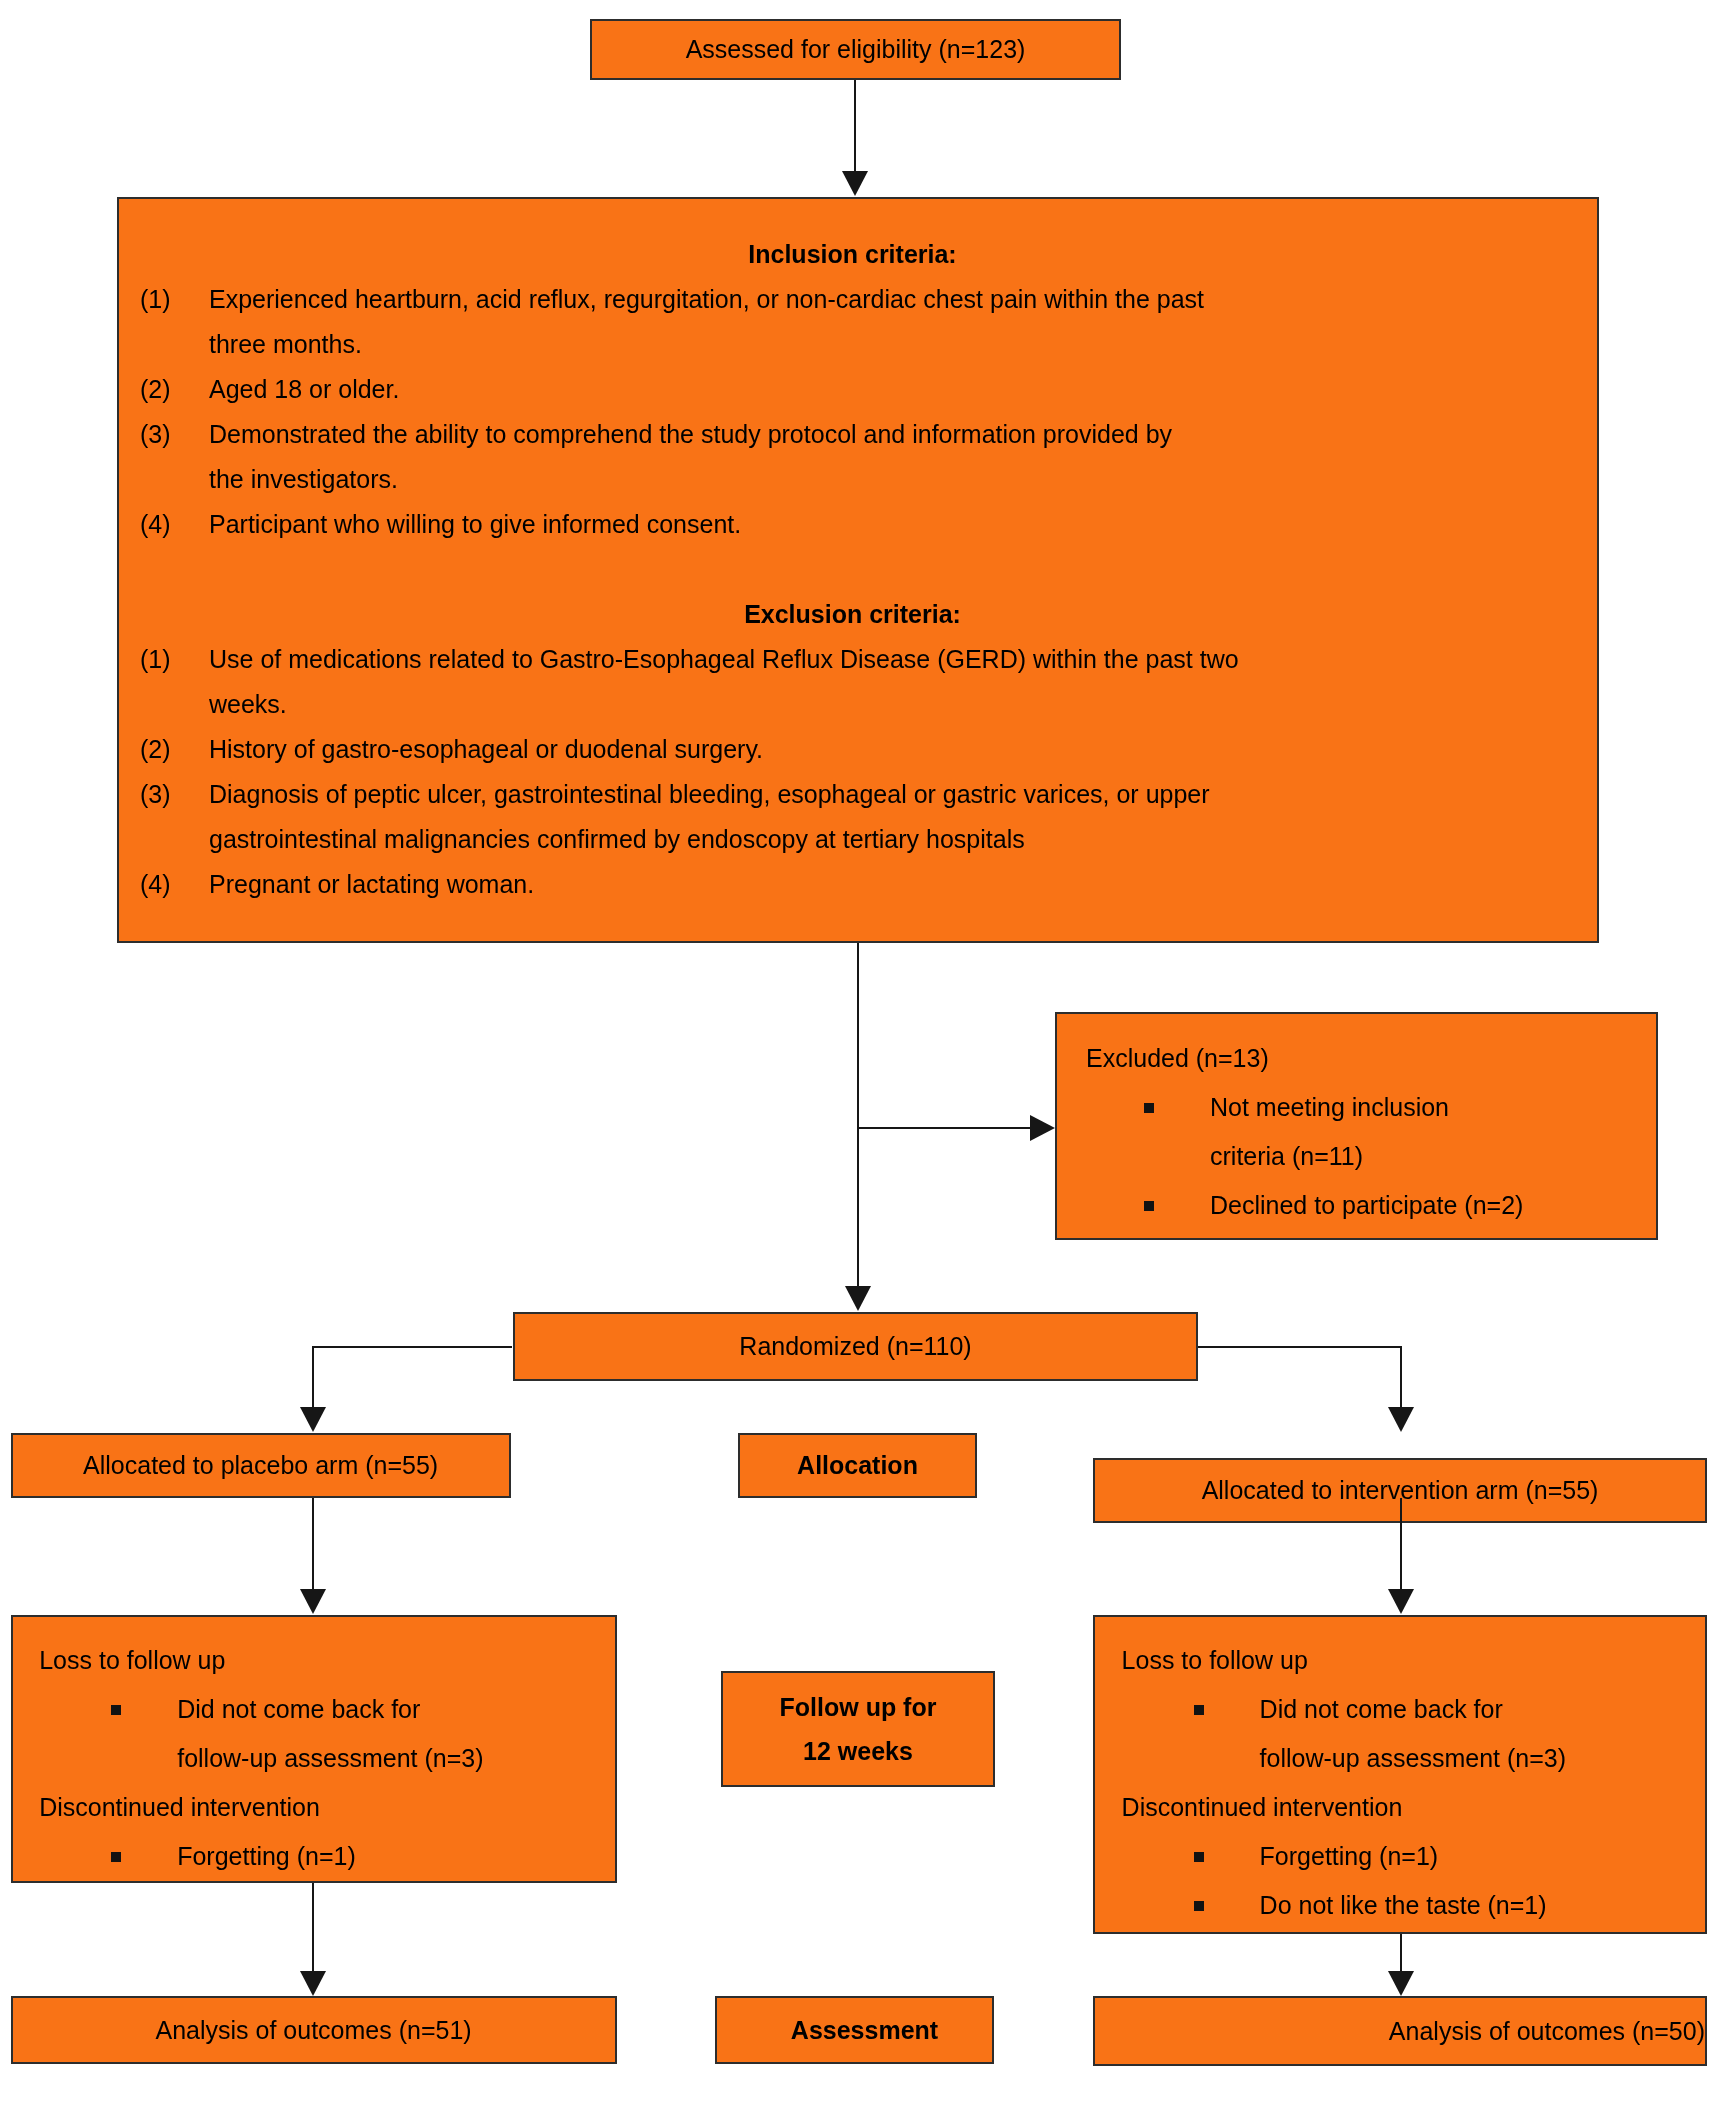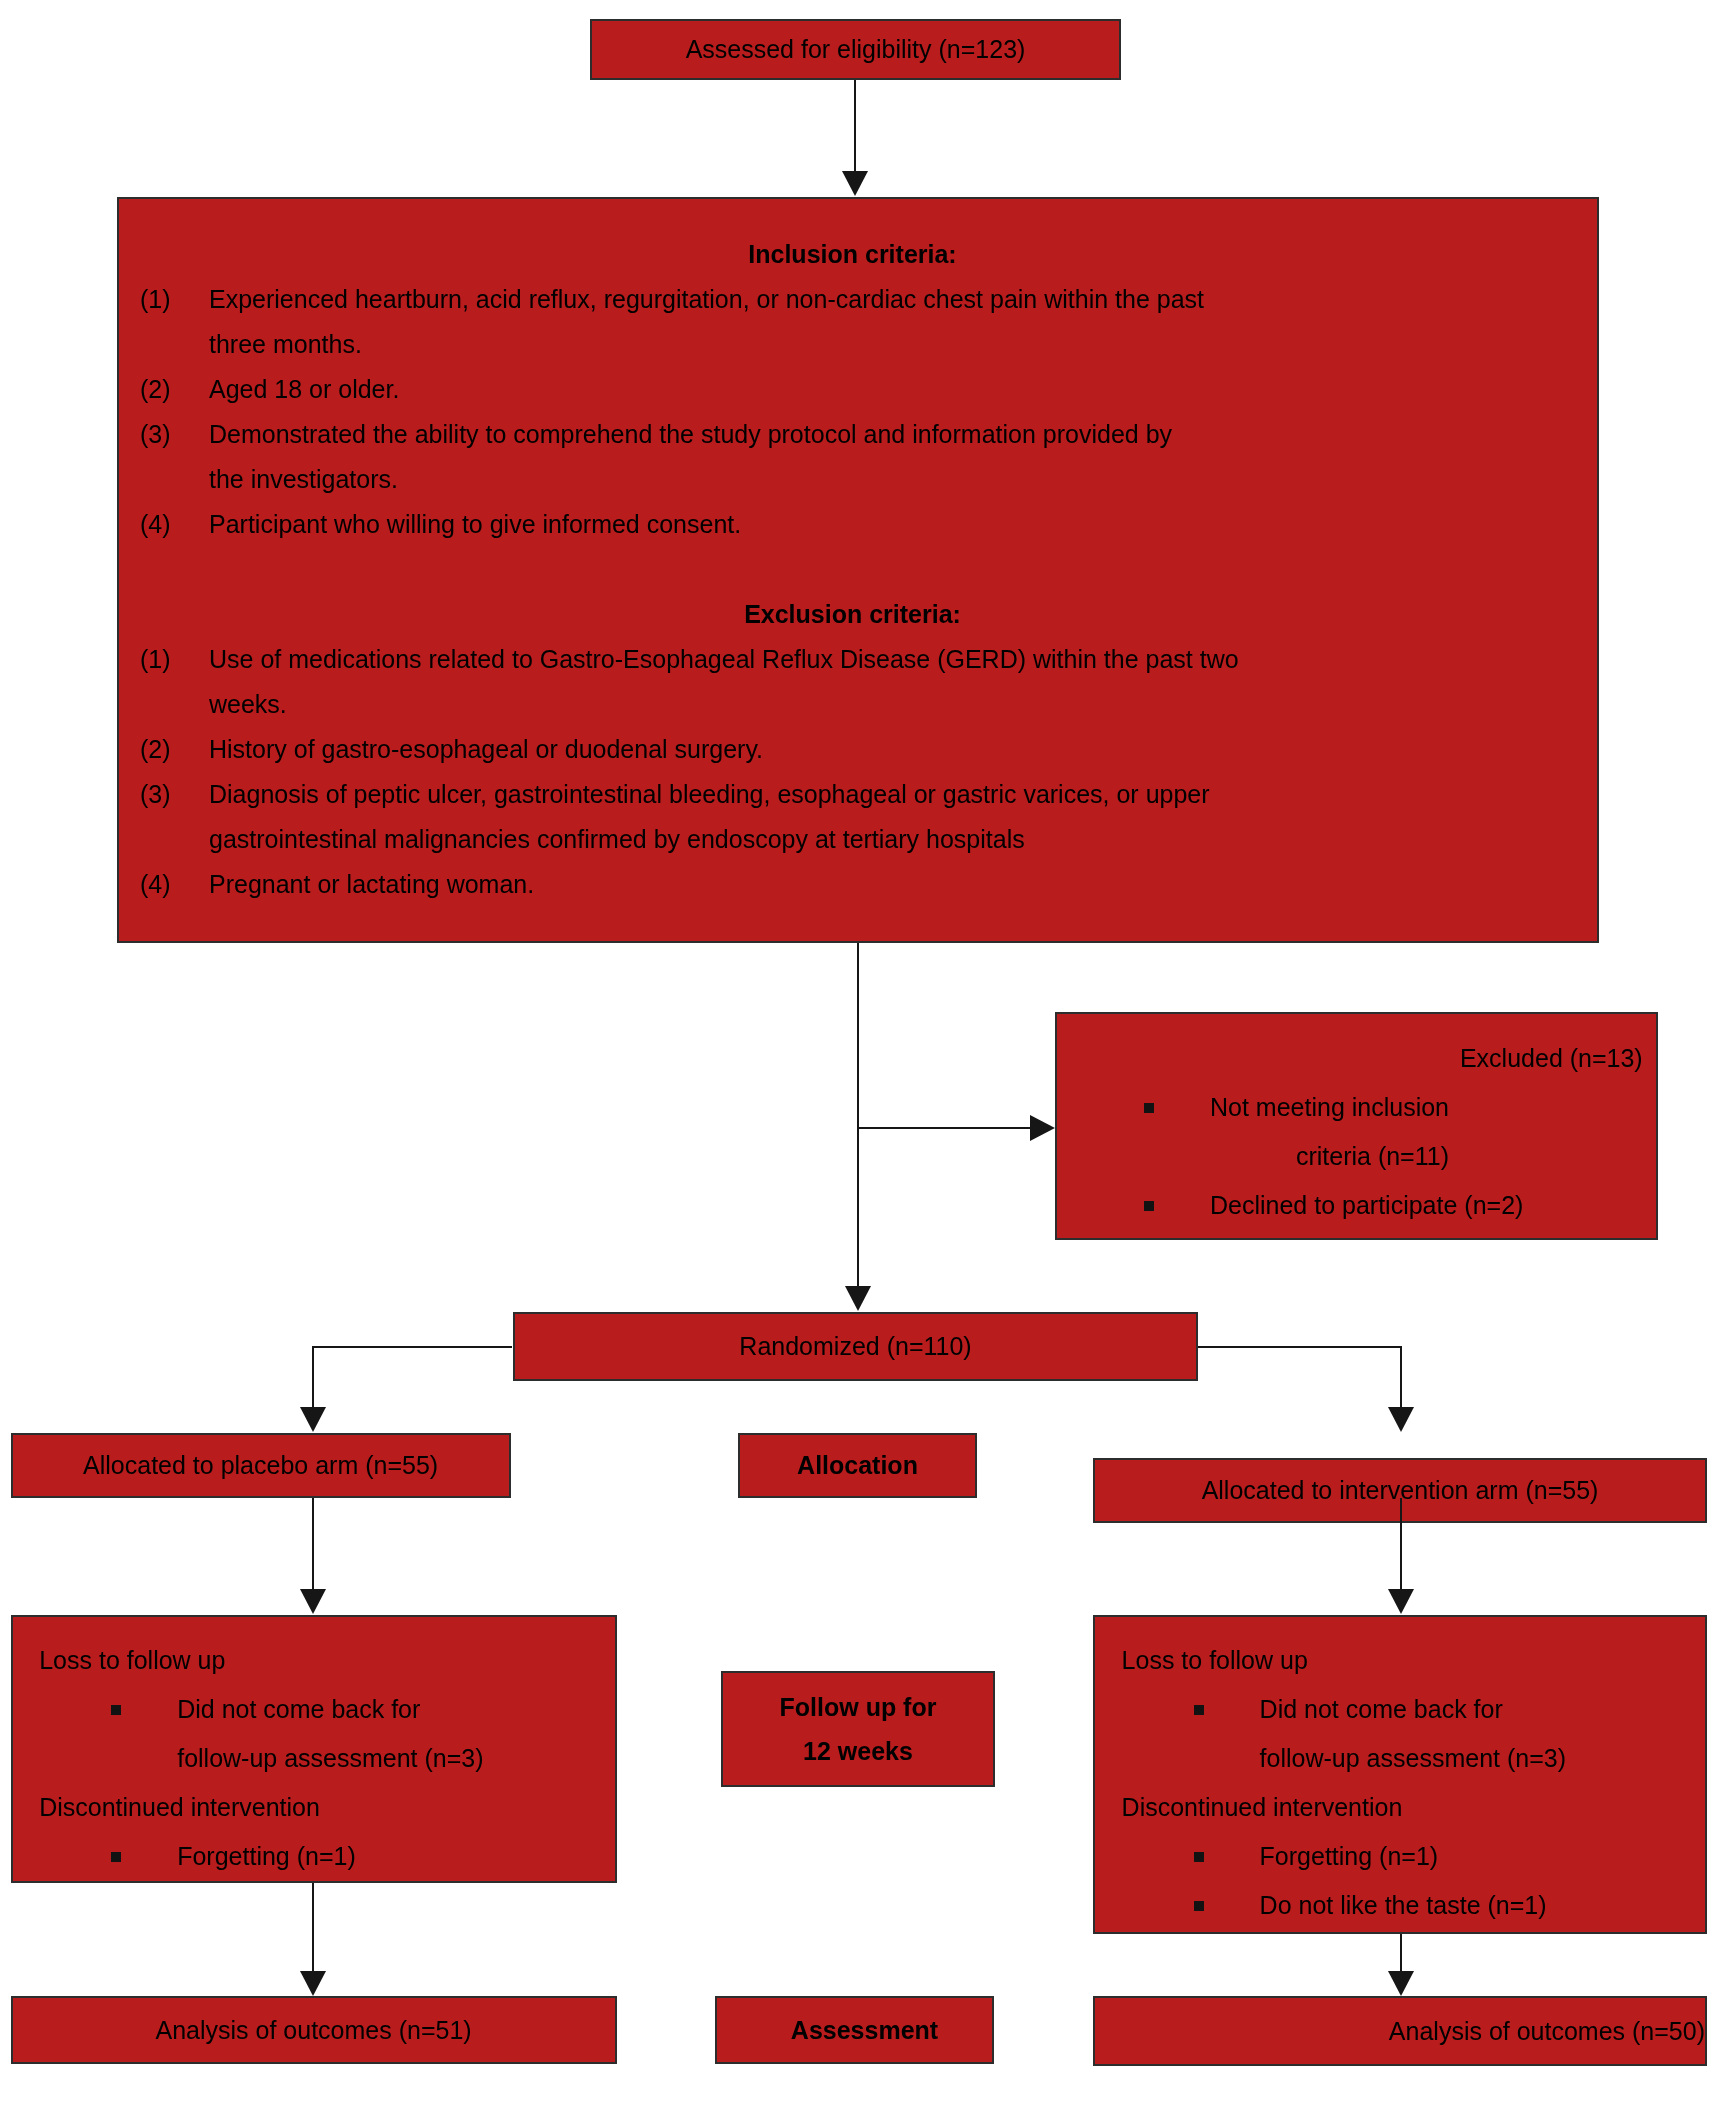--- a/index.html
+++ b/index.html
@@ -1,36 +1,36 @@
 <!DOCTYPE html>
 <html style="font-size:8.5px"><head>
 <meta charset="utf-8">
 <style>
   html,body{margin:0;padding:0;background:#ffffff;}
   #canvas{position:relative;width:1732px;height:2108px;background:#ffffff;
           font-family:"Liberation Sans",sans-serif;color:#000;overflow:hidden;}
-  .box{position:absolute;background:#b91c1c;border:2.7px solid #2d2d2d;box-sizing:border-box;}
+  .box{position:absolute;background:#f97316;border:2.7px solid #2d2d2d;box-sizing:border-box;}
   .cbox{display:flex;align-items:center;justify-content:center;text-align:center;}
   .fs{font-size:25px;}
   .bold{font-weight:bold;}
   .vline,.hline{position:absolute;background:#161616;}
   .vline{width:2.1px;}
   .hline{height:2.1px;}
   .arr-d{position:absolute;width:0;height:0;border-left:13.3px solid transparent;
          border-right:13.3px solid transparent;border-top:25.5px solid #161616;}
   .arr-r{position:absolute;width:0;height:0;border-top:13.3px solid transparent;
          border-bottom:13.3px solid transparent;border-left:25.5px solid #161616;}
   .criteria-content{padding:33px 32px 0 21px;font-size:25px;line-height:45px;}
   .ctitle{text-align:center;font-weight:bold;}
   .citem{display:flex;}
   .cnum{flex:0 0 69px;}
   .clines{flex:1 1 auto;}
   .gap-top{margin-top:45px;}
   .lh92{font-size:25px;line-height:49px;}
-  .ex-content{padding:20px 13.3px 0 29px;text-align:right;}
+  .ex-content{padding:20px 13.3px 0 29px;}
   .fu-content{padding:19px 10.6px 0 26.6px;border-radius:28px;}
   .brow{display:flex;}
   .sq{flex:0 0 10px;width:10px;height:10px;background:#121212;margin-top:20px;}
   .ml110{margin-left:58px;}
   .ml135{margin-left:72px;}
   .btext{margin-left:56px;}
   .stage-lines{line-height:44px;}
 </style>
 </head>
 <body>

